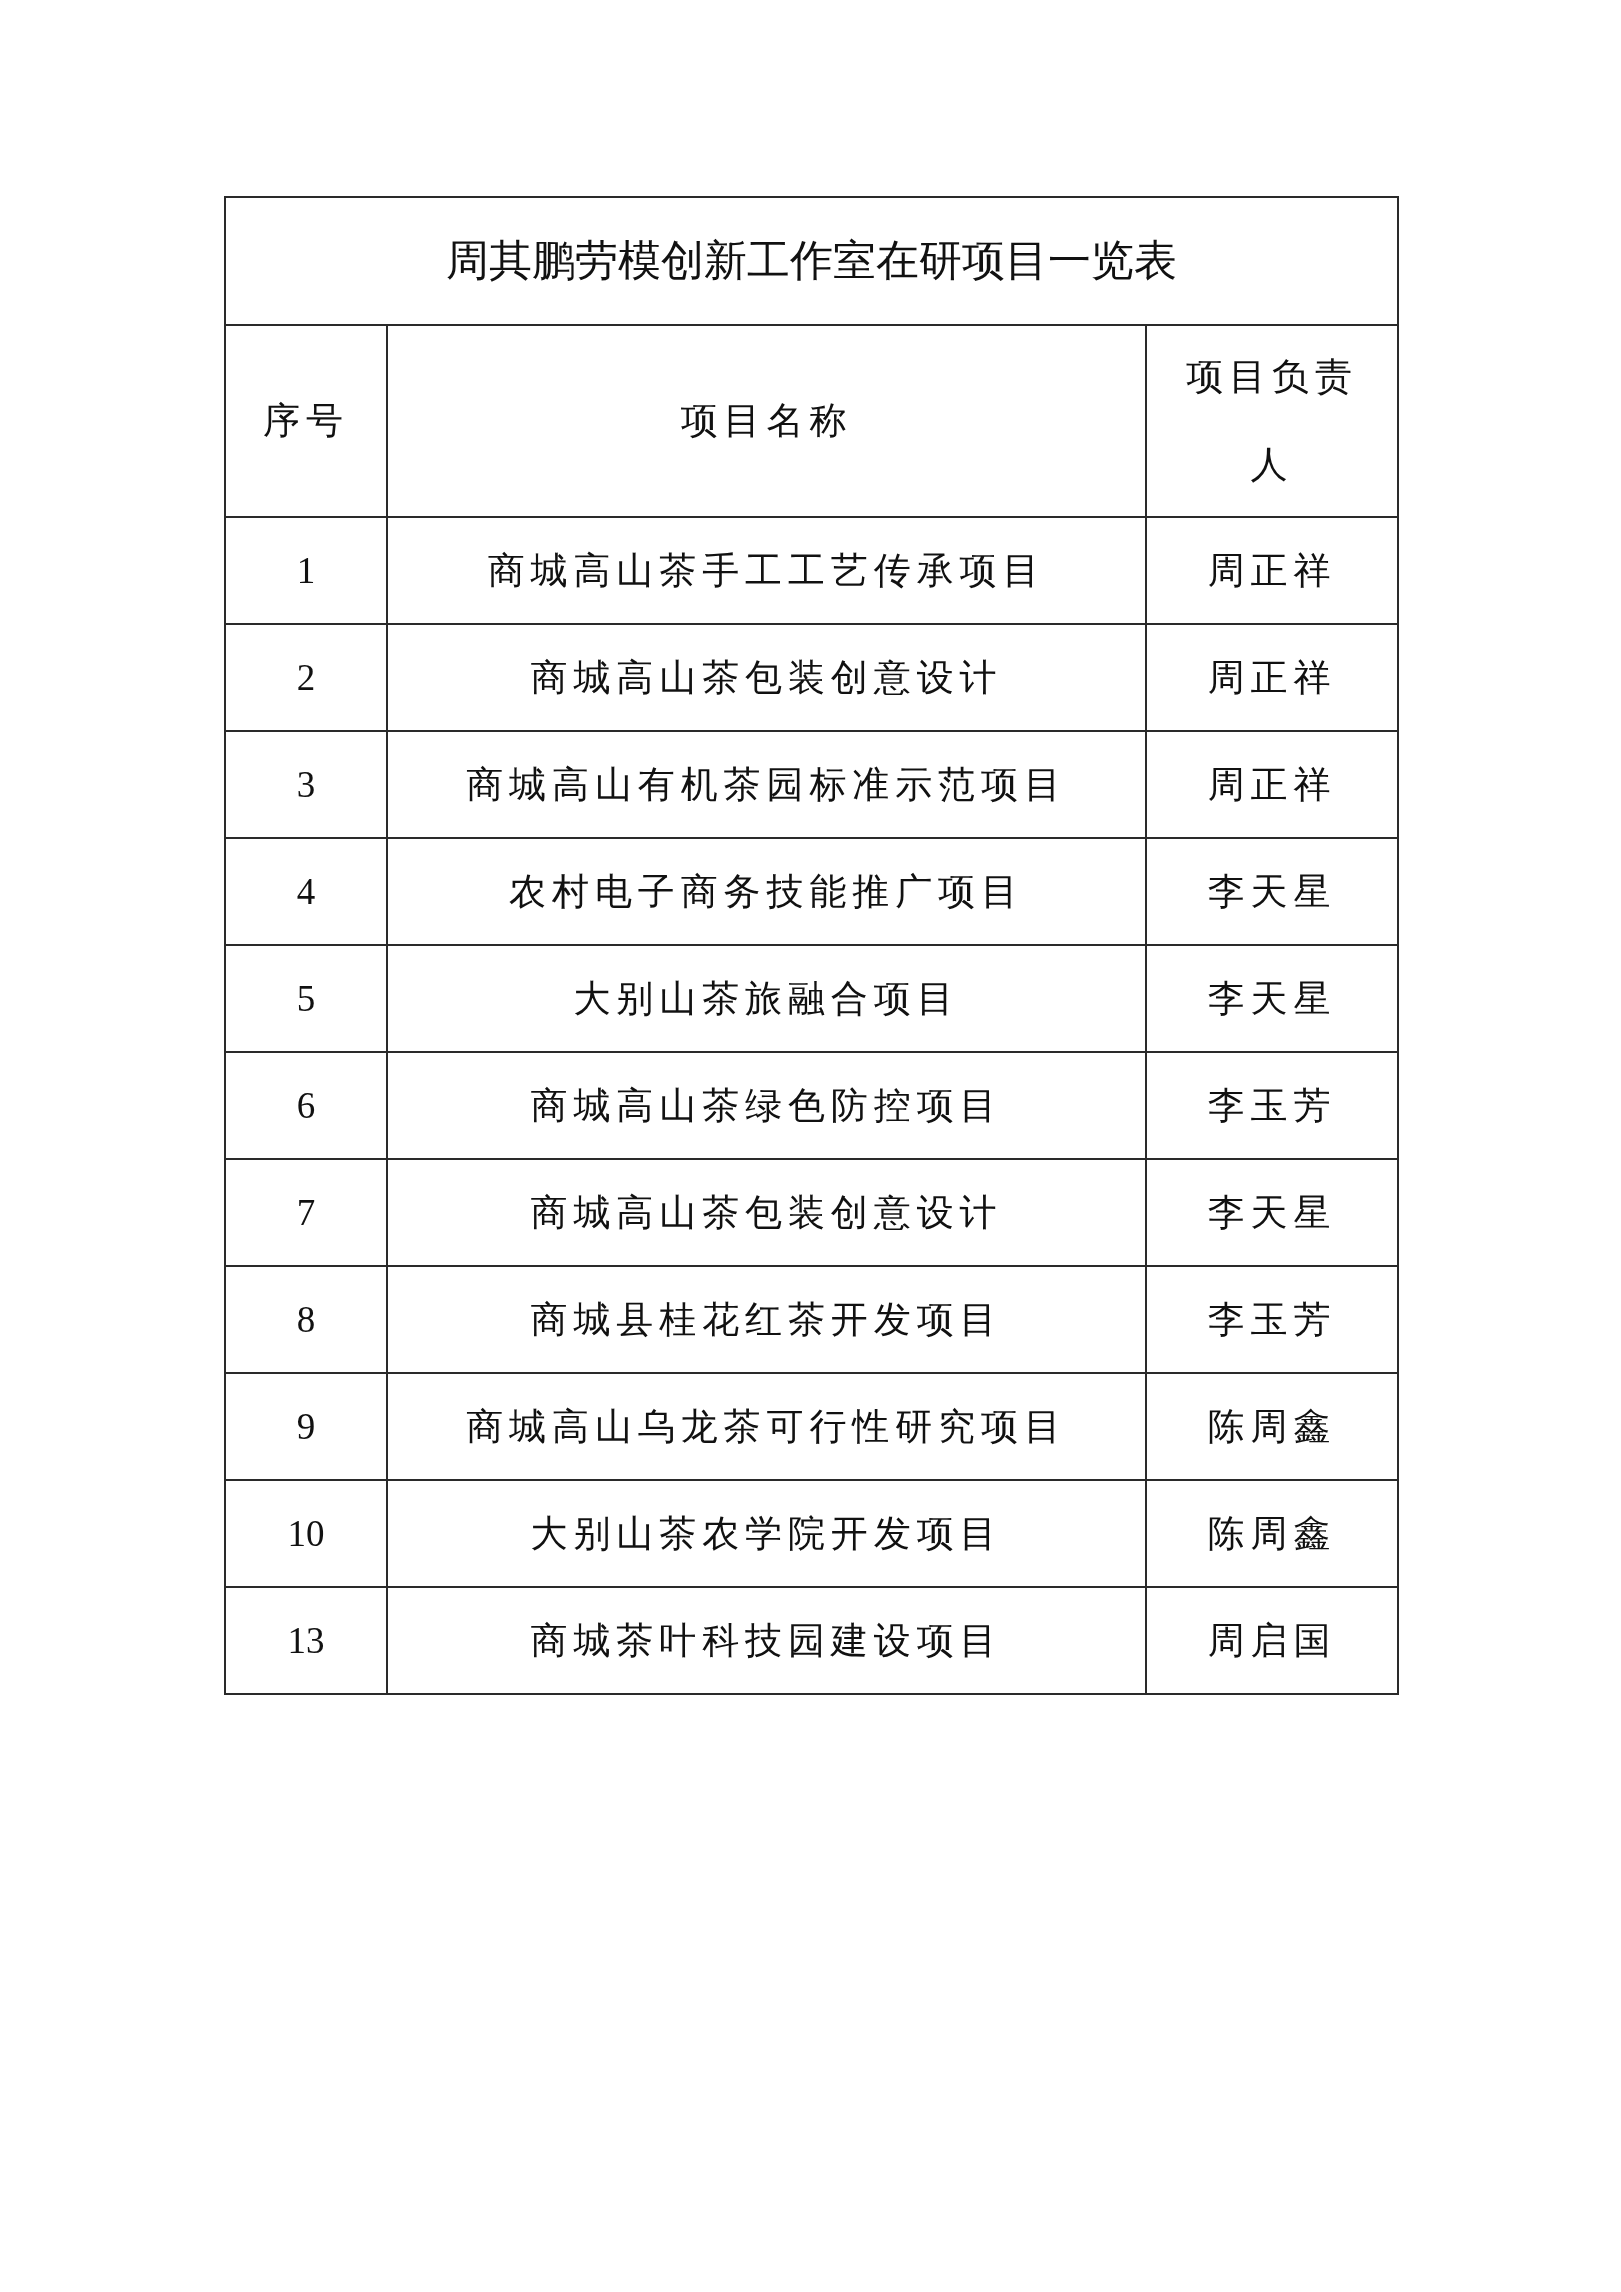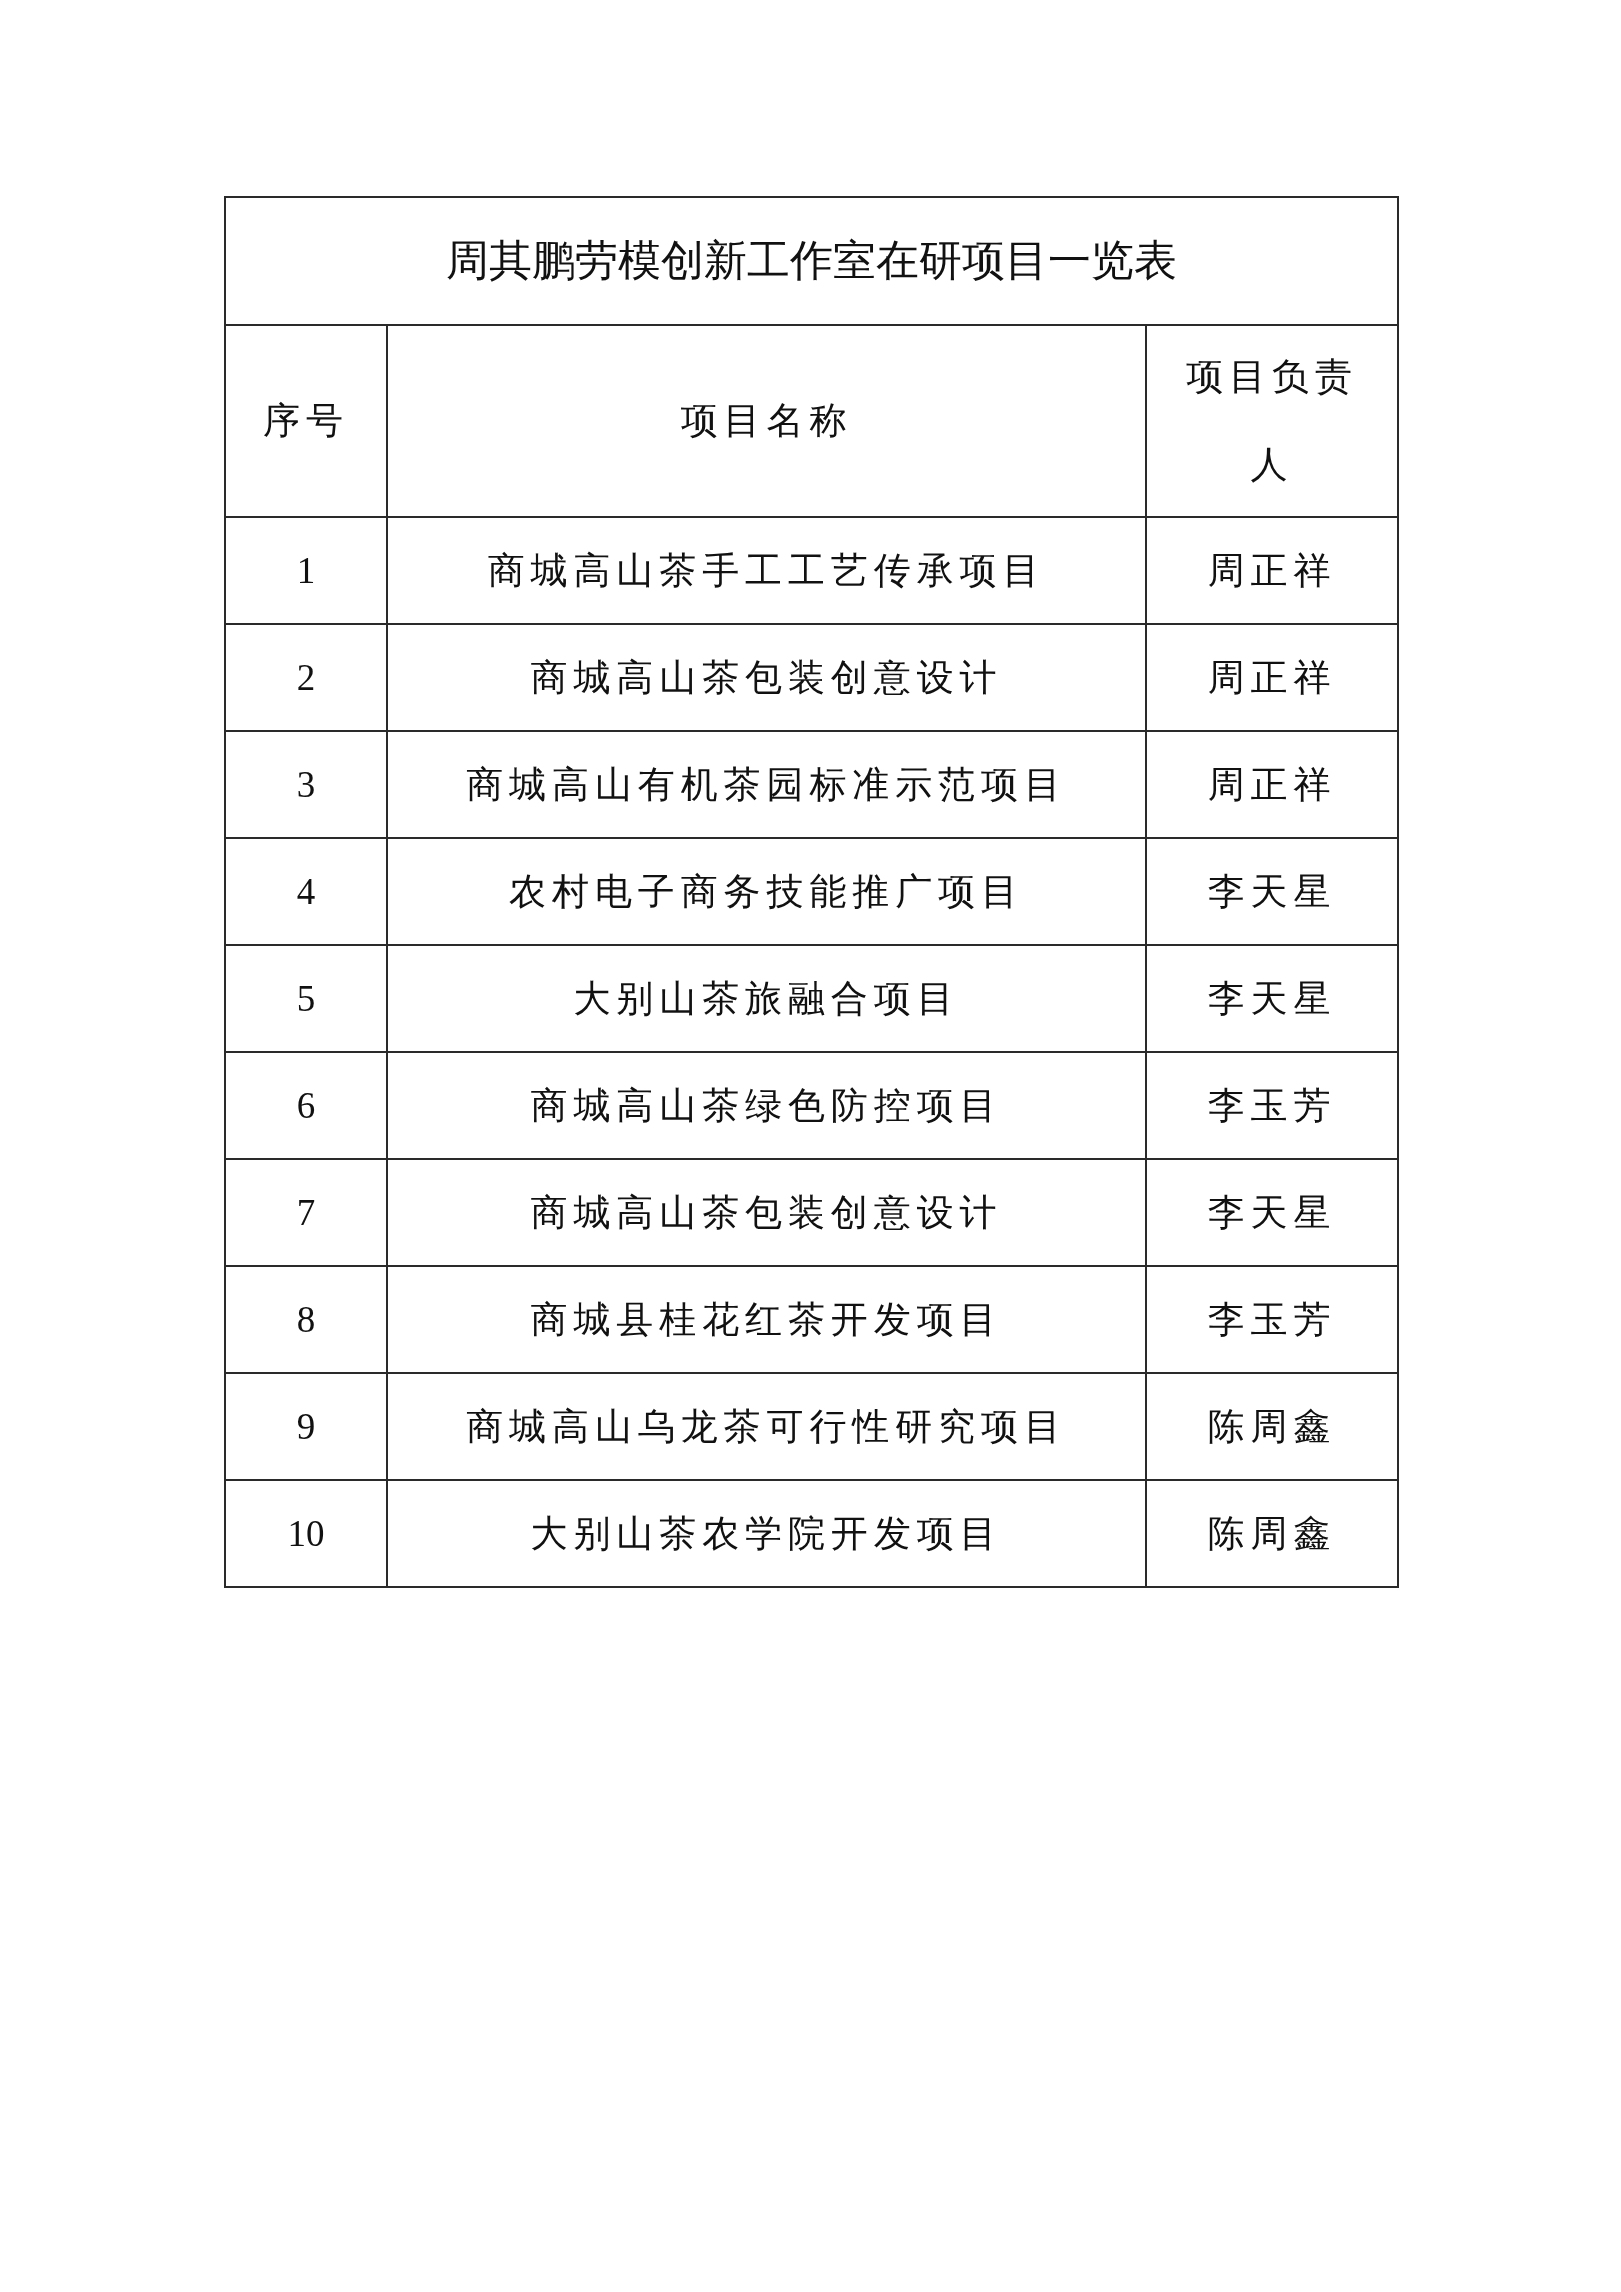--- a/index.html
+++ b/index.html
@@ -122,15 +122,20 @@
     <tr class="data-row">
       <td class="num">9</td>
       <td class="cjk">商城高山乌龙茶可行性研究项目</td>
       <td class="cjk">陈周鑫</td>
     </tr>
     <tr class="data-row">
       <td class="num">10</td>
       <td class="cjk">大别山茶农学院开发项目</td>
       <td class="cjk">陈周鑫</td>
     </tr>
+    <tr class="data-row">
+      <td class="num">13</td>
+      <td class="cjk">商城茶叶科技园建设项目</td>
+      <td class="cjk">周启国</td>
+    </tr>
   </tbody>
 </table>
 
 
 </body></html>

